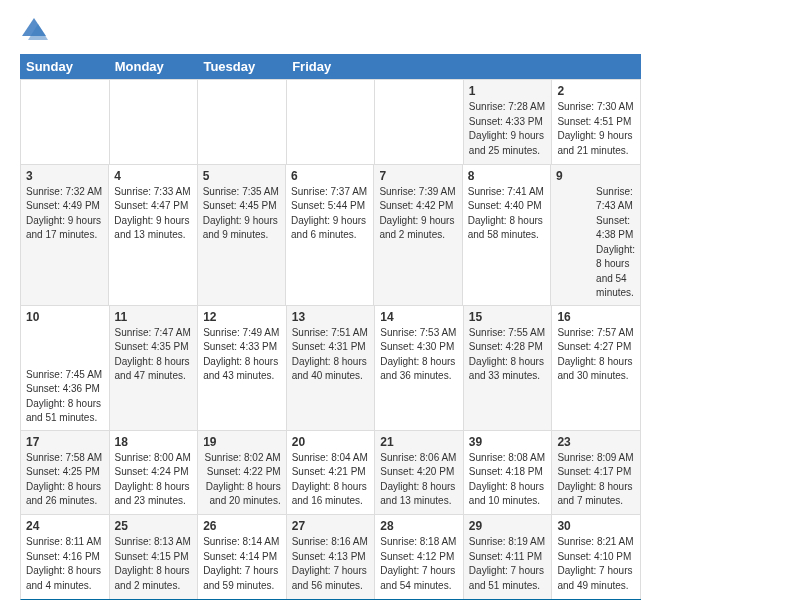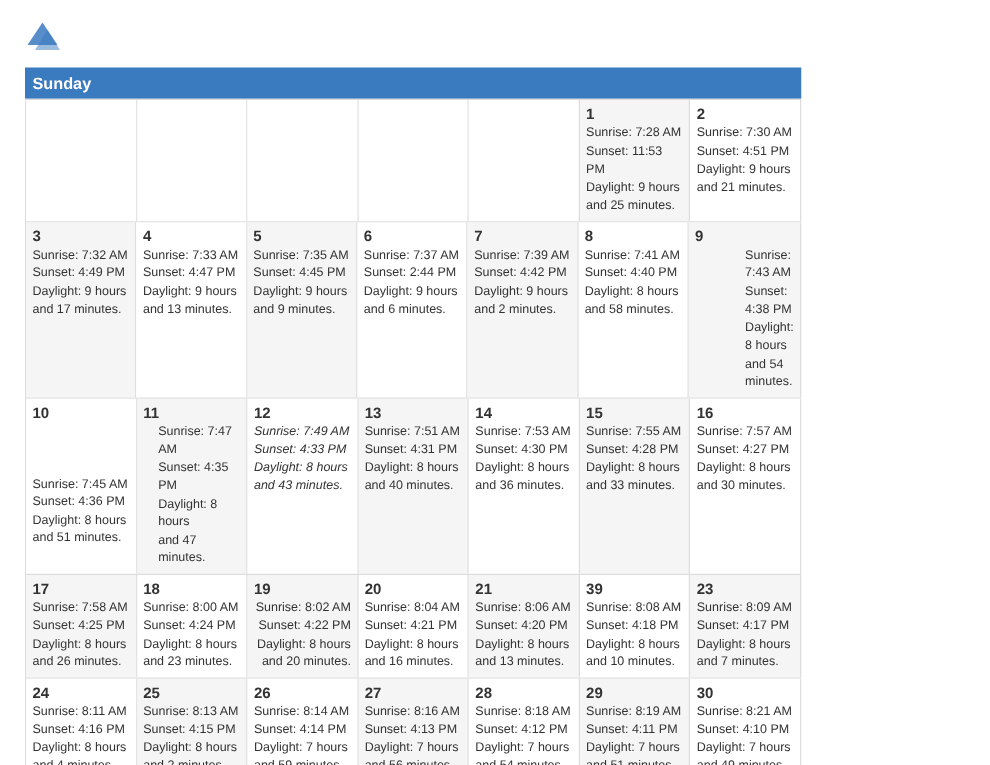--- a/index.html
+++ b/index.html
@@ -84,21 +84,21 @@
       flex-direction: column;
     }
     .cal-row {
       display: grid;
       grid-template-columns: repeat(7, 1fr);
       flex: 1;
       border-left: 1px solid #ddd;
       border-top: 1px solid #ddd;
     }
     .cal-row:last-child {
-      border-bottom: 4px solid #0369a1;
+      border-bottom: 1px solid #0369a1;
     }
     .cal-cell {
       border-right: 1px solid #ddd;
       padding: 4px 5px;
       font-size: 10.5px;
       color: #333;
       vertical-align: top;
       min-height: 80px;
       background: #fff;
     }
@@ -137,32 +137,35 @@
     </div>
     <div class="title-block">
       <div class="month-title"></div>
       <div class="location"></div>
     </div>
   </div>
 
   <div class="calendar">
     <div class="cal-header">
     <div class="cal-header-cell">Sunday</div>
+        <div class="cal-header-cell">Monday</div>
+        <div class="cal-header-cell">Tuesday</div>
+        <div class="cal-header-cell">Friday</div>
       </div>
     <div class="cal-body">
     <div class="cal-row">
           <div class="cal-cell empty"></div>
           <div class="cal-cell empty"></div>
           <div class="cal-cell empty"></div>
           <div class="cal-cell empty"></div>
           <div class="cal-cell empty"></div>
           <div class="cal-cell shaded">
             <span class="day-num">1</span>
             <div class="day-info" style="white-space: pre-line;">Sunrise: 7:28 AM
-Sunset: 11:53 PM
+Sunset: 4:33 PM
 Daylight: 9 hours
 and 25 minutes.</div>
           </div>
           <div class="cal-cell">
             <span class="day-num">2</span>
             <div class="day-info" style="white-space: pre-line;">Sunrise: 7:30 AM
 Sunset: 4:51 PM
 Daylight: 9 hours
 and 21 minutes.</div>
           </div>
@@ -185,21 +188,21 @@
           <div class="cal-cell shaded">
             <span class="day-num">5</span>
             <div class="day-info" style="white-space: pre-line;">Sunrise: 7:35 AM
 Sunset: 4:45 PM
 Daylight: 9 hours
 and 9 minutes.</div>
           </div>
           <div class="cal-cell">
             <span class="day-num">6</span>
             <div class="day-info" style="white-space: pre-line;">Sunrise: 7:37 AM
-Sunset: 2:44 PM
+Sunset: 5:44 PM
 Daylight: 9 hours
 and 6 minutes.</div>
           </div>
           <div class="cal-cell shaded">
             <span class="day-num">7</span>
             <div class="day-info" style="white-space: pre-line;">Sunrise: 7:39 AM
 Sunset: 4:42 PM
 Daylight: 9 hours
 and 2 minutes.</div>
           </div>
@@ -221,28 +224,28 @@
         <div class="cal-row">
           <div class="cal-cell">
             <span class="day-num">10</span>
             <div class="day-info" style="white-space: pre-line; margin-top: 44px;">Sunrise: 7:45 AM
 Sunset: 4:36 PM
 Daylight: 8 hours
 and 51 minutes.</div>
           </div>
           <div class="cal-cell shaded">
             <span class="day-num">11</span>
-            <div class="day-info" style="white-space: pre-line; margin-left: 12px;">Sunrise: 7:47 AM
+            <div class="day-info" style="white-space: pre-line;">Sunrise: 7:47 AM
 Sunset: 4:35 PM
 Daylight: 8 hours
 and 47 minutes.</div>
           </div>
           <div class="cal-cell">
             <span class="day-num">12</span>
-            <div class="day-info" style="white-space: pre-line; font-style: italic;">Sunrise: 7:49 AM
+            <div class="day-info" style="white-space: pre-line;">Sunrise: 7:49 AM
 Sunset: 4:33 PM
 Daylight: 8 hours
 and 43 minutes.</div>
           </div>
           <div class="cal-cell shaded">
             <span class="day-num">13</span>
             <div class="day-info" style="white-space: pre-line;">Sunrise: 7:51 AM
 Sunset: 4:31 PM
 Daylight: 8 hours
 and 40 minutes.</div>

